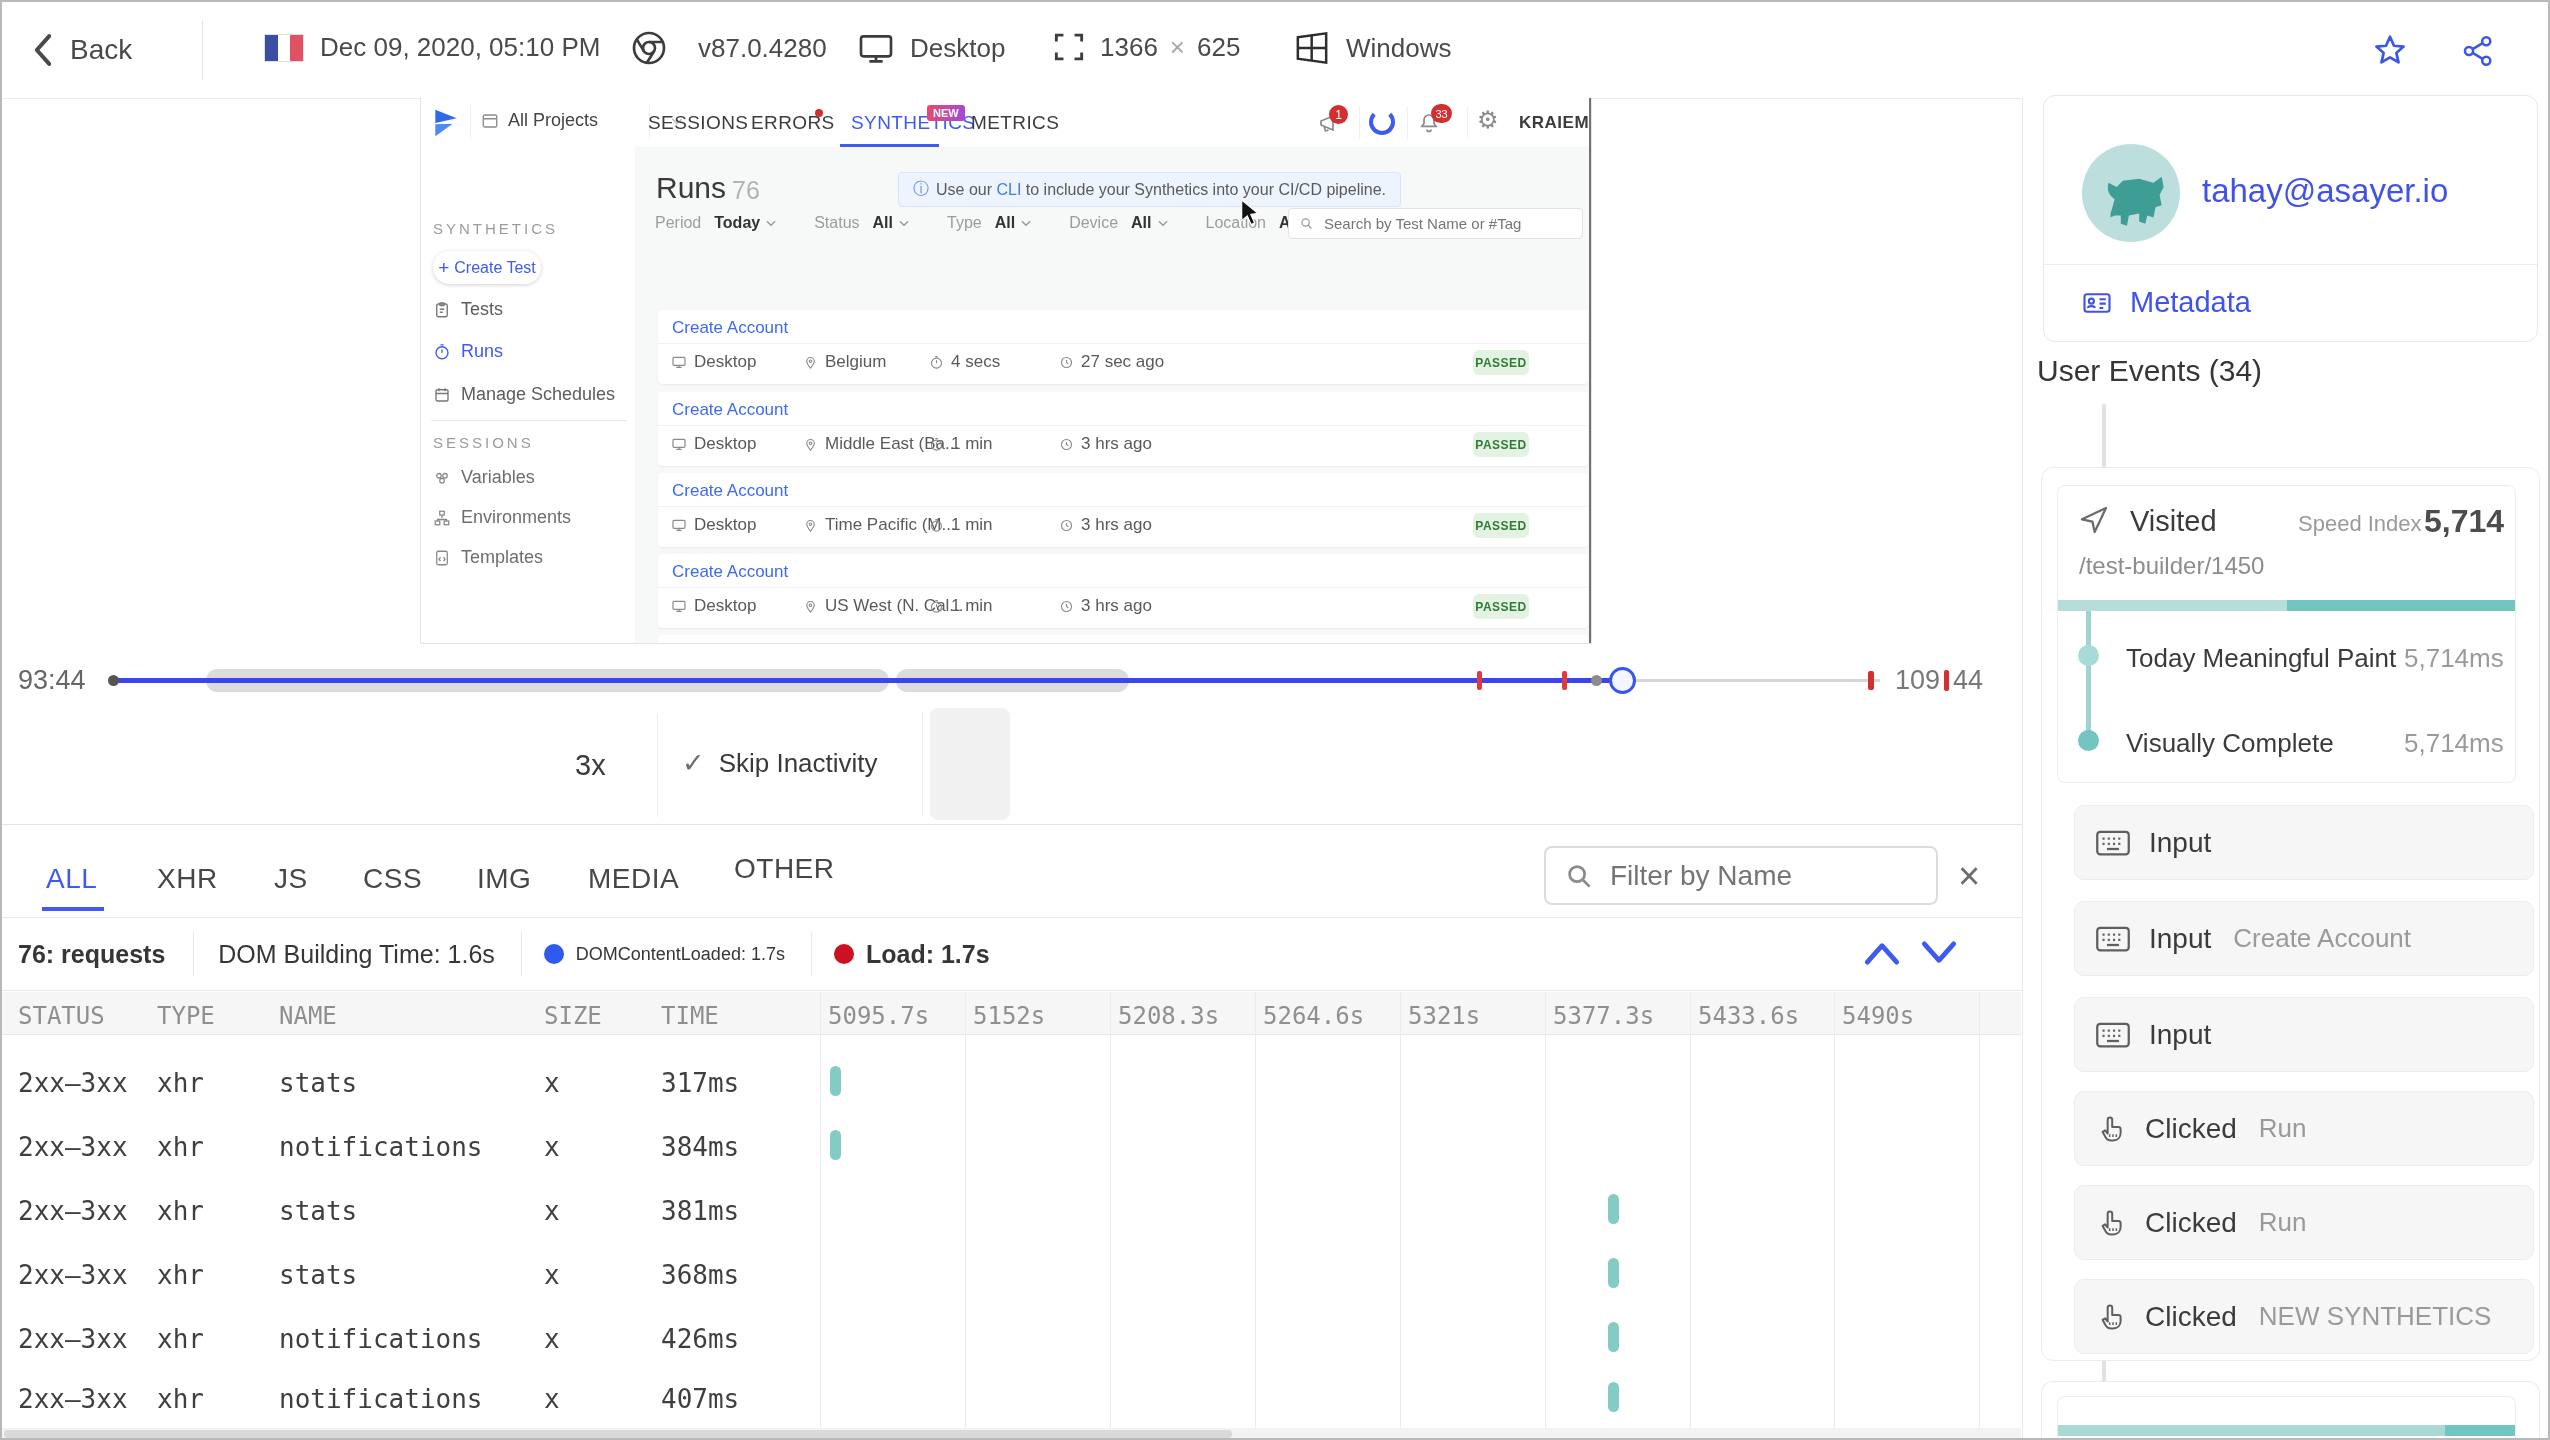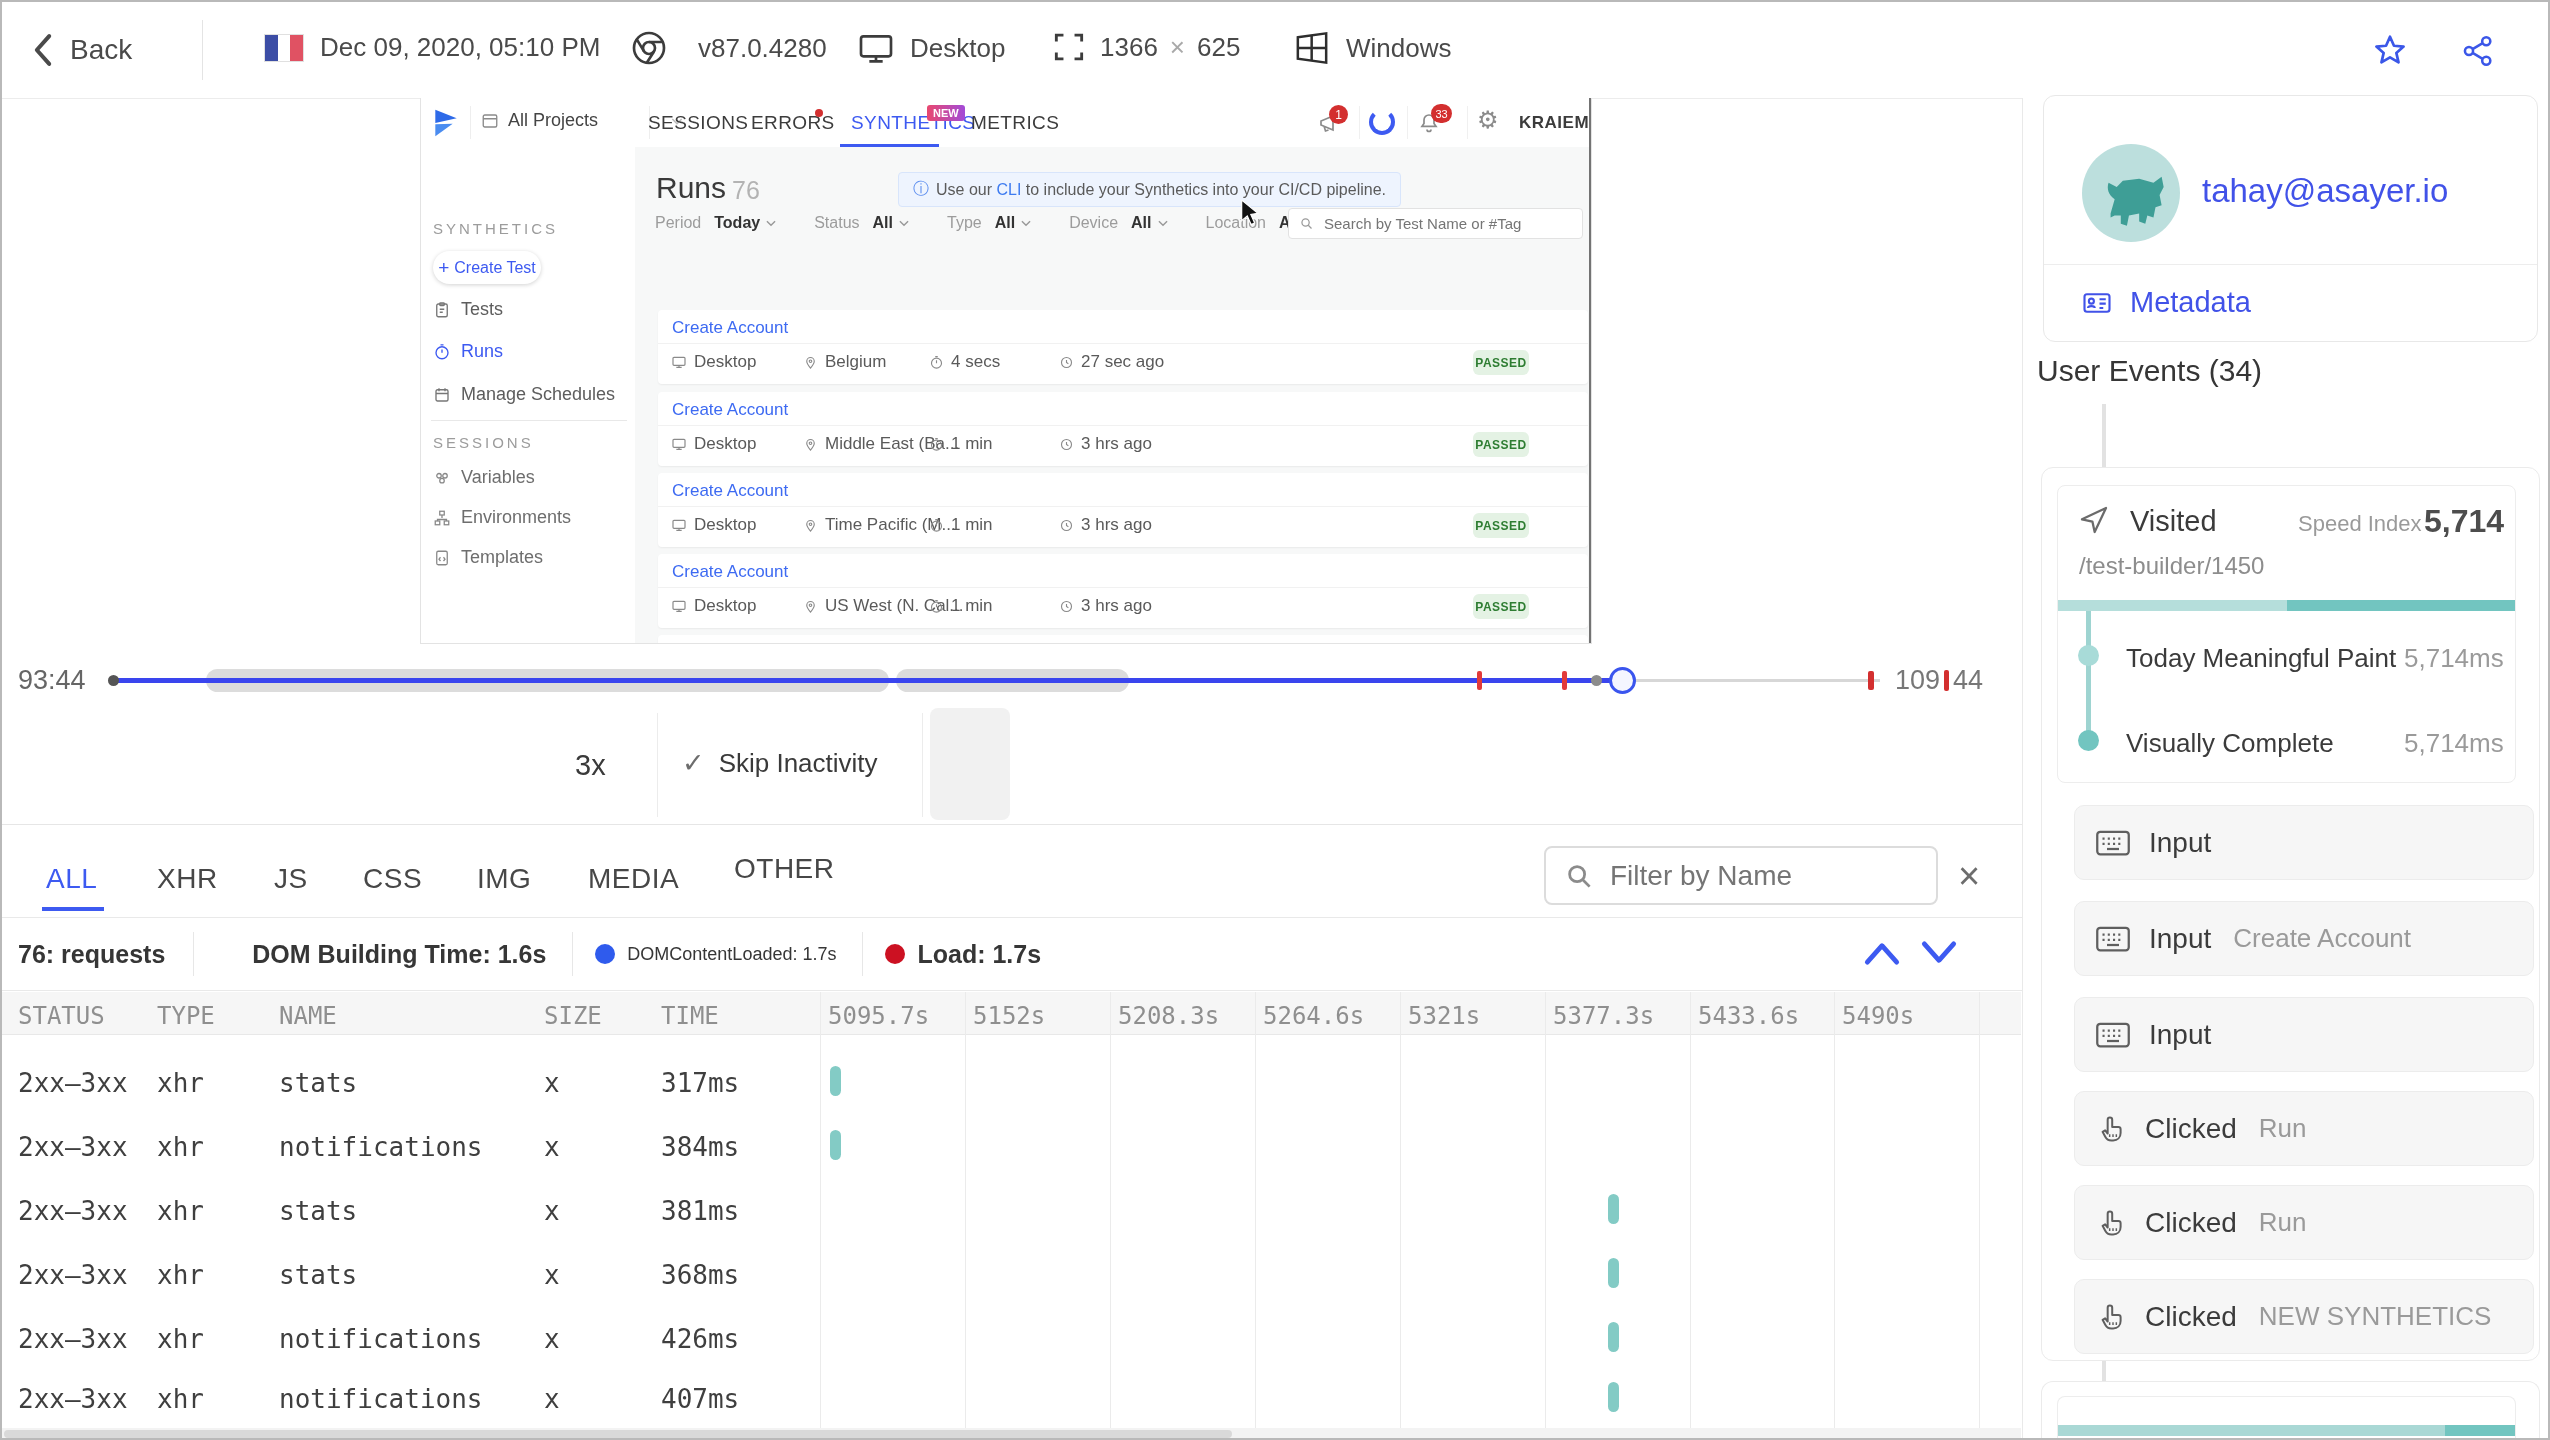--- a/index.html
+++ b/index.html
@@ -596,21 +596,21 @@
         </span>
       <input style="border: none; outline: none; font-size: 28px; color: rgb(68, 68, 68); background: transparent; width: 300px; font-family: inherit;" placeholder="Filter by Name">
     </div>
     <span class="a" style="left:1956px;top:32px;font-size:38px;color:#6d6d6d;cursor:pointer;line-height:1;">×</span>
 
     <div class="a" style="left:0;top:92px;width:2020px;height:1px;background:#e9e9e9;"></div>
 
     <div class="a f" style="left:0;top:93px;width:2020px;height:72px;border-bottom:1px solid #e9e9e9;">
       <span style="margin-left:16px;font-size:25px;font-weight:bold;color:#363636;">76: requests</span>
       <i style="width:1px;height:44px;background:#e7e7e7;margin:0 24px 0 28px;"></i>
-      <span style="font-size:25px;font-weight:bold;color:#363636;margin-left:34px;">DOM Building Time: 1.6s</span>
+      <span style="font-size:25px;font-weight:normal;color:#363636;">DOM Building Time: 1.6s</span>
       <i style="width:1px;height:44px;background:#e7e7e7;margin:0 22px 0 26px;"></i>
       <i style="width:20px;height:20px;border-radius:50%;background:#2f5bed;margin-right:12px;"></i>
       <span style="font-size:18px;font-weight:normal;color:#363636;">DOMContentLoaded: 1.7s</span>
       <i style="width:1px;height:44px;background:#e7e7e7;margin:0 22px 0 26px;"></i>
       <i style="width:20px;height:20px;border-radius:50%;background:#cc1122;margin-right:12px;"></i>
       <span style="font-size:25px;font-weight:bold;color:#363636;">Load: 1.7s</span>
     </div>
     <span class="a" style="left:1858px;top:113px;cursor:pointer;">
         <svg width="44" height="30" viewBox="0 0 24 16">
           <polyline points="4,13 12,4 20,13" fill="none" stroke="#3d5af1" stroke-width="2.6" stroke-linejoin="round" stroke-linecap="round"></polyline>

